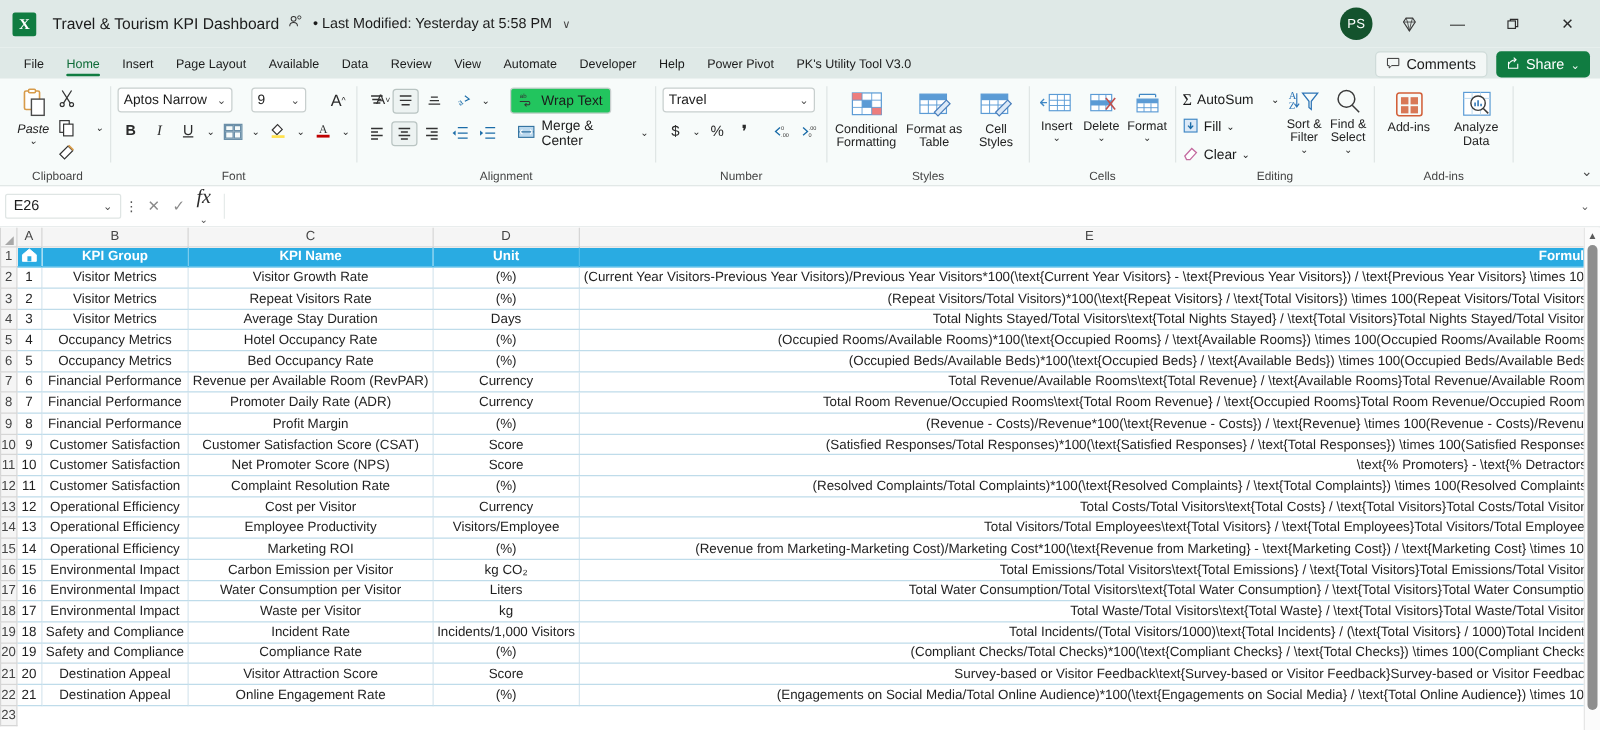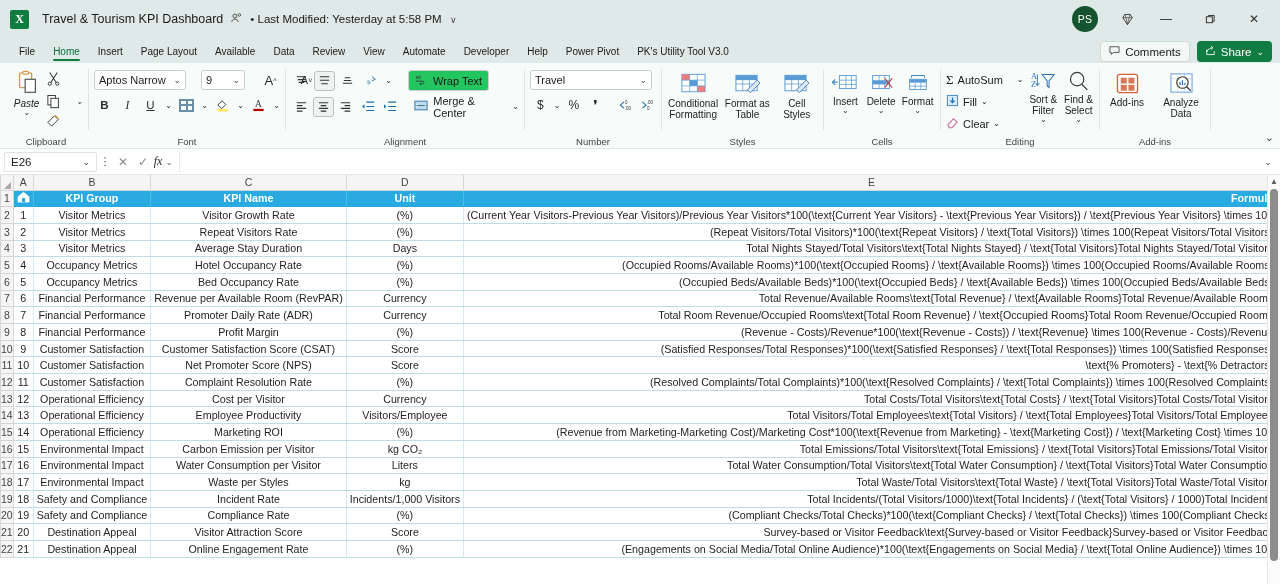--- a/index.html
+++ b/index.html
@@ -118,21 +118,21 @@
     flex: 0 0 26px; display: flex; align-items: center; background: #fff;
     border-bottom: 1px solid #e2e8e7; padding: 0 4px;
   }
   .namebox {
     width: 93px; height: 20px; border: 1px solid #dfe5e4; background: #fff; border-radius: 2px;
     display: flex; align-items: center; padding: 0 6px; font-size: 11.5px; color: #1b1b1b;
   }
   .namebox .cv { margin-left: auto; font-size: 9px; color: #444; }
   .fdots { width: 16px; text-align: center; font-size: 11px; color: #555; }
   .fbtn { width: 20px; text-align: center; font-size: 12px; color: #8a8a8a; }
-  .fx { font-size: 12px; color: #2b2b2b; font-style: italic; font-family: "Liberation Serif", serif; }
+  .fx { font-size: 16px; color: #2b2b2b; font-style: italic; font-family: "Liberation Serif", serif; }
   .finput { flex: 1; height: 20px; border-left: 1px solid #e6ebea; margin-left: 6px; }
 
   
   .gridwrap { flex: 1; position: relative; overflow: hidden; background: #fff; }
   table.sheet { border-collapse: collapse; table-layout: fixed; }
 
   .colhdr-row td, .colhdr-row th {
     height: 15px; background: #f5f5f5; border: 1px solid #d6d6d6; border-top: none;
     font-size: 10.5px; color: #444; text-align: center; font-weight: normal;
   }
@@ -788,21 +788,21 @@
             <td class="cell c-a">16</td>
             <td class="cell c-b">Environmental Impact</td>
             <td class="cell c-c">Water Consumption per Visitor</td>
             <td class="cell c-d">Liters</td>
             <td class="cell c-e">Total Water Consumption/Total Visitors\text{Total Water Consumption} / \text{Total Visitors}Total Water Consumption</td>
           </tr>
       <tr>
             <td class="rowhdr">18</td>
             <td class="cell c-a">17</td>
             <td class="cell c-b">Environmental Impact</td>
-            <td class="cell c-c">Waste per Styles</td>
+            <td class="cell c-c">Waste per Visitor</td>
             <td class="cell c-d">kg</td>
             <td class="cell c-e">Total Waste/Total Visitors\text{Total Waste} / \text{Total Visitors}Total Waste/Total Visitors</td>
           </tr>
       <tr>
             <td class="rowhdr">19</td>
             <td class="cell c-a">18</td>
             <td class="cell c-b">Safety and Compliance</td>
             <td class="cell c-c">Incident Rate</td>
             <td class="cell c-d">Incidents/1,000 Visitors</td>
             <td class="cell c-e">Total Incidents/(Total Visitors/1000)\text{Total Incidents} / (\text{Total Visitors} / 1000)Total Incidents</td>
@@ -824,20 +824,28 @@
             <td class="cell c-e">Survey-based or Visitor Feedback\text{Survey-based or Visitor Feedback}Survey-based or Visitor Feedback</td>
           </tr>
       <tr>
             <td class="rowhdr">22</td>
             <td class="cell c-a">21</td>
             <td class="cell c-b">Destination Appeal</td>
             <td class="cell c-c">Online Engagement Rate</td>
             <td class="cell c-d">(%)</td>
             <td class="cell c-e">(Engagements on Social Media/Total Online Audience)*100(\text{Engagements on Social Media} / \text{Total Online Audience}) \times 100</td>
           </tr>
+      <tr>
+            <td class="rowhdr">23</td>
+            <td class="cell empty c-a"></td>
+            <td class="cell empty c-b"></td>
+            <td class="cell empty c-c"></td>
+            <td class="cell empty c-d"></td>
+            <td class="cell empty c-e"></td>
+          </tr>
     </tbody>
       </table>
 
     <div class="vscroll">
       <div class="up">▲</div>
       <div class="vthumb"></div>
     </div>
   </div>
 </div>
 

